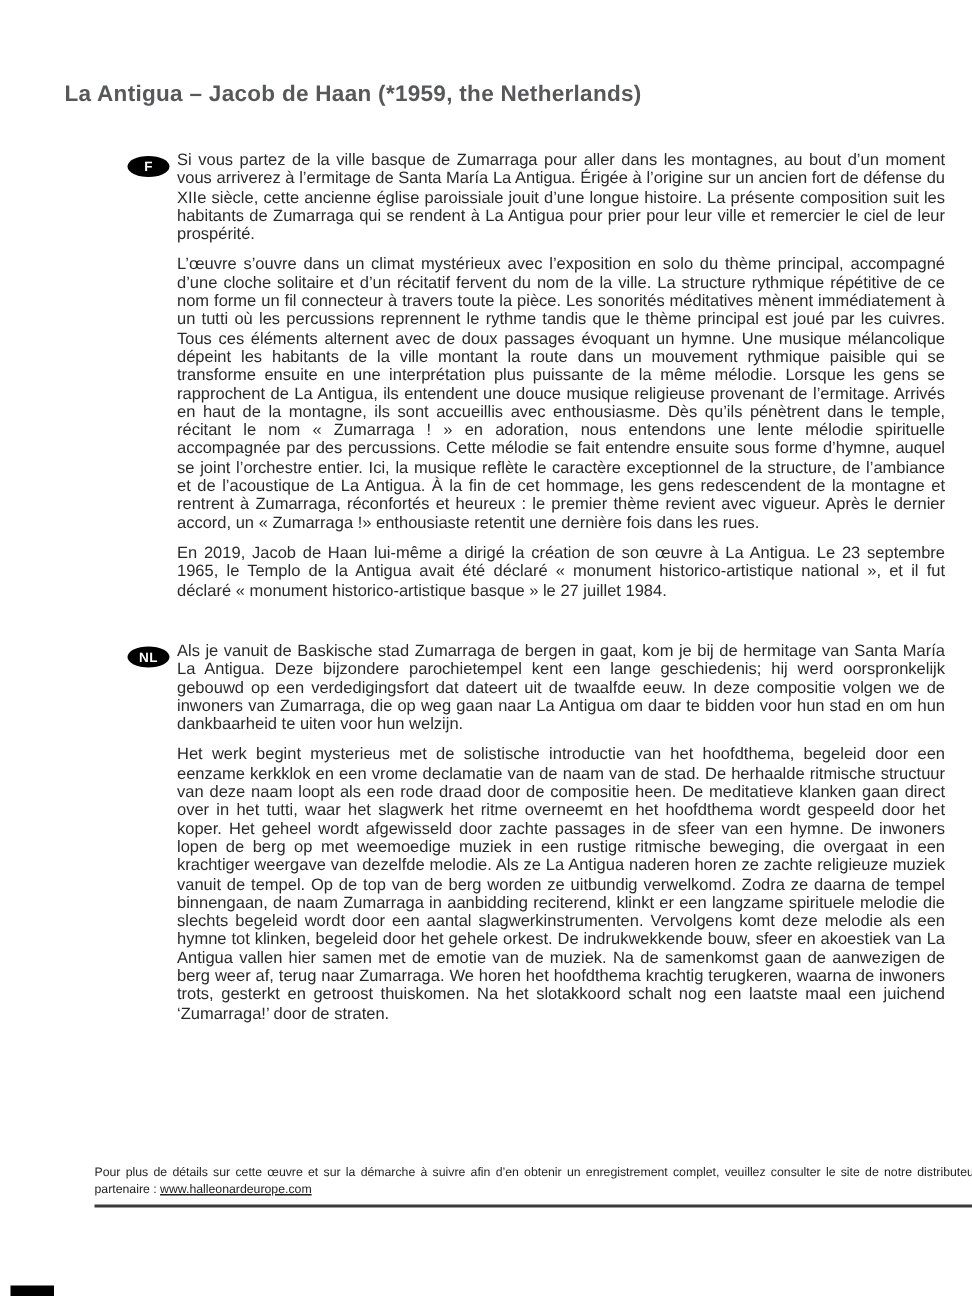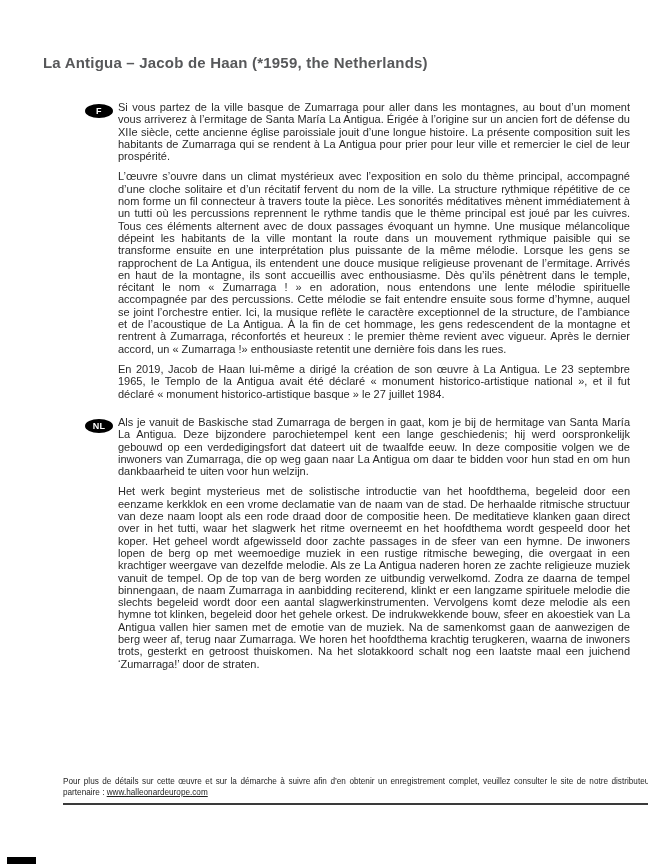--- a/index.html
+++ b/index.html
@@ -21,21 +21,21 @@
     font-weight: bold;
     color: #57585a;
     letter-spacing: 0.2px;
   }
   .section {
     position: absolute;
     left: 85px;
     display: flex;
   }
   .section-f  { top: 101px; }
-  .section-nl { top: 416px; }
+  .section-nl { top: 428px; }
   .badge-col {
     flex: none;
     width: 33px;
     padding-top: 3px;
   }
   .badge {
     width: 28px;
     height: 14px;
     background: #000000;
     border-radius: 50%;

